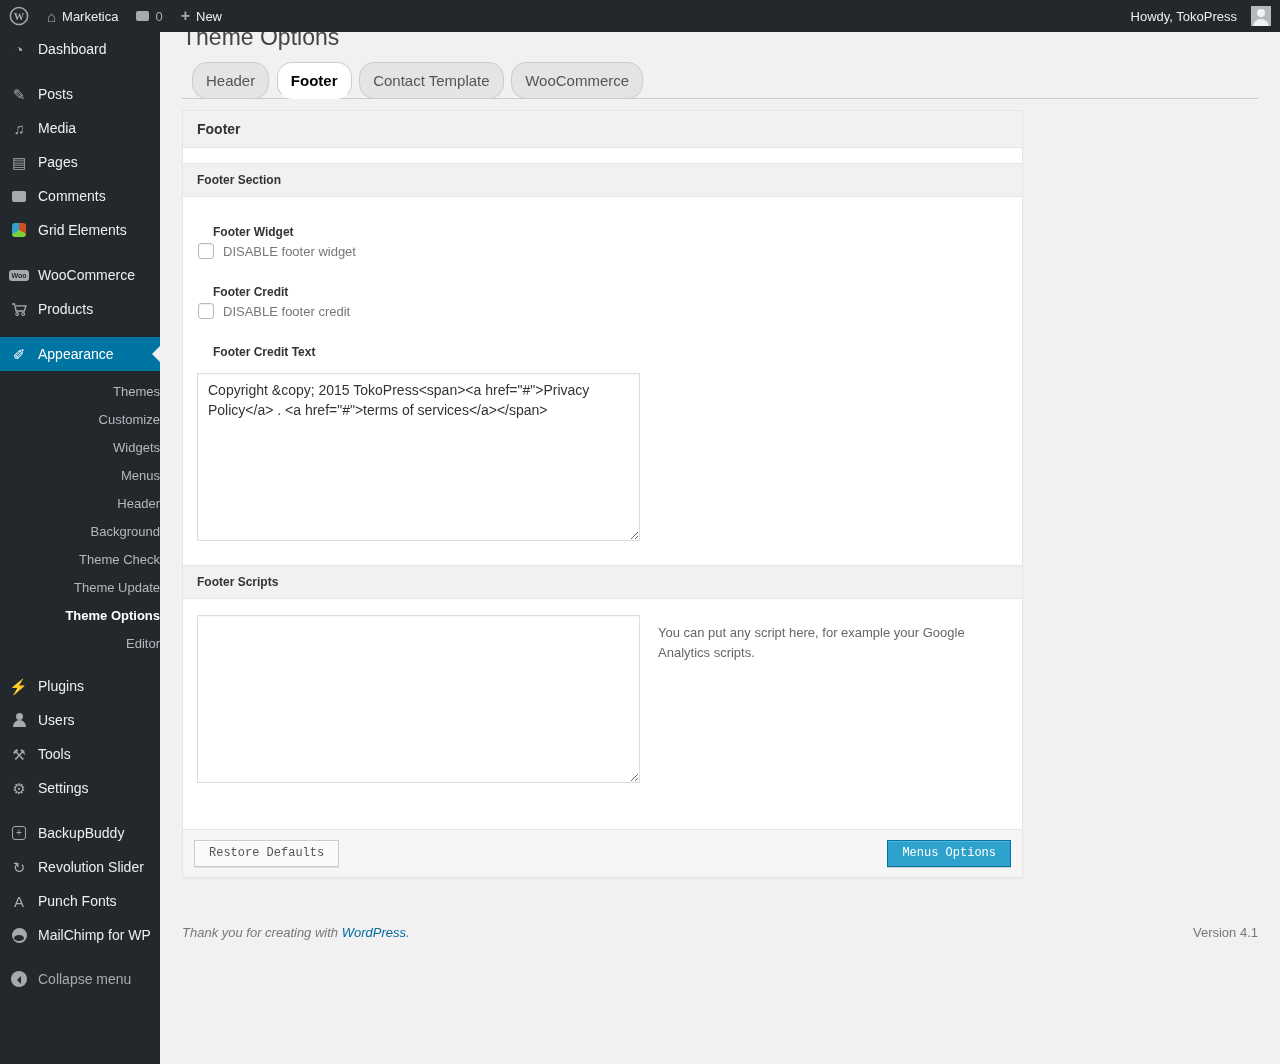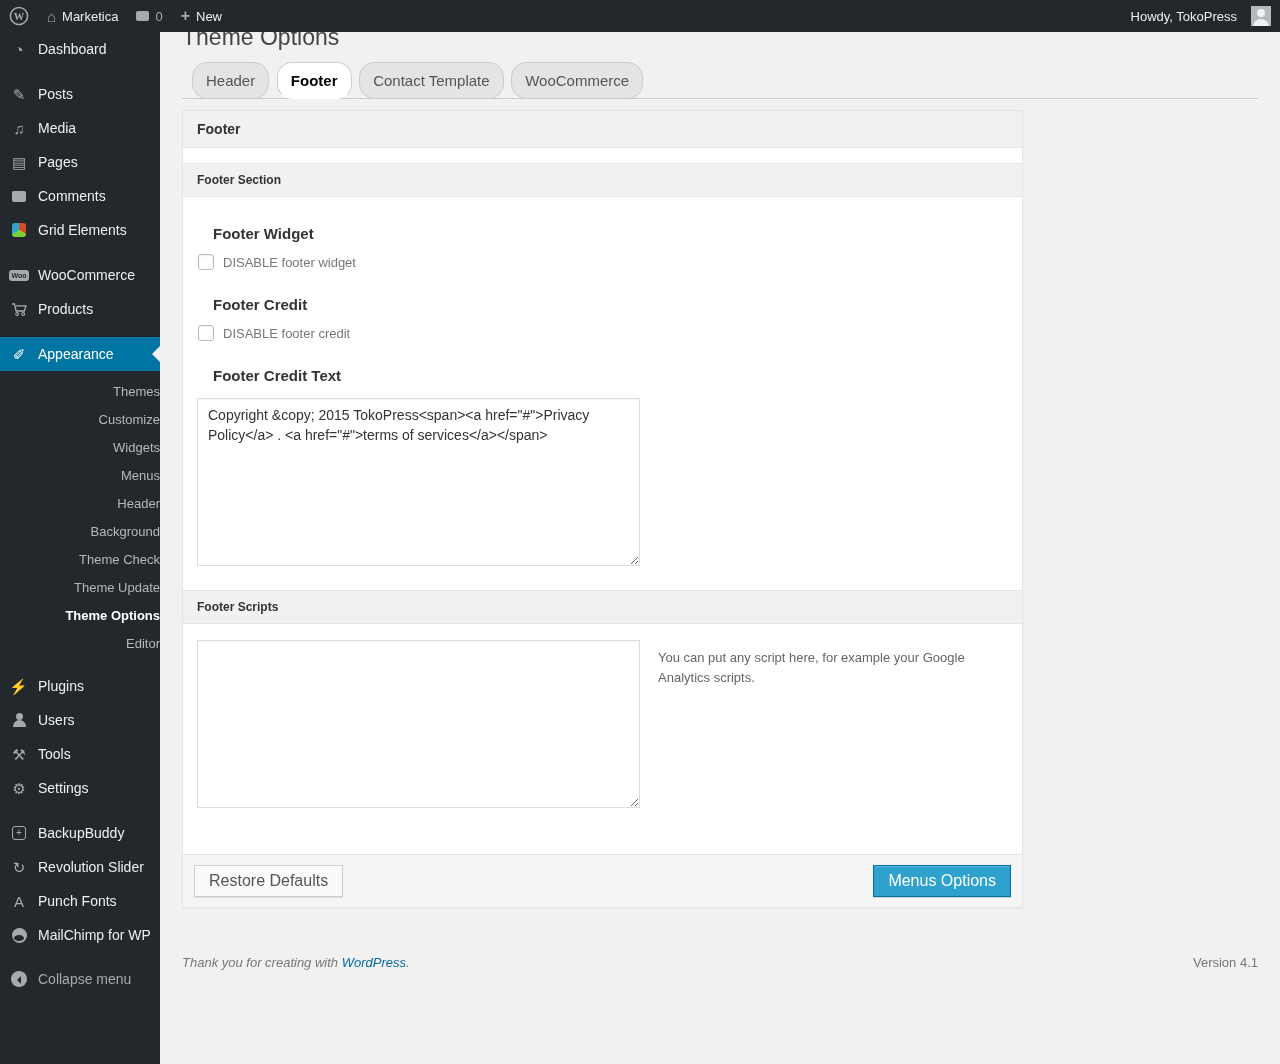--- a/index.html
+++ b/index.html
@@ -99,43 +99,43 @@
     background:#f1f1f1; border-bottom:1px solid #e5e5e5;
     padding:10px 14px; font-size:14px; font-weight:bold; color:#333;
   }
   .white-gap { height:15px; background:#fff; }
   .section-header {
     background:#f1f1f1; border-top:1px solid #e5e5e5; border-bottom:1px solid #e5e5e5;
     padding:9px 14px; font-size:12px; font-weight:bold; color:#333;
   }
   .fields { padding:2px 14px 24px; background:#fff; }
   .fields.scripts { padding-bottom:46px; }
-  .field-label { font-weight:bold; font-size:15px; color:#333; margin-top:26px;padding-left:16px; }
-  .checkbox-row { margin-top:12px; display:flex; align-items:center; color:#777; font-size:13px; }
+  .field-label { font-weight:bold; font-size:12px; color:#333; margin-top:26px;padding-left:16px; }
+  .checkbox-row { margin-top:4px; display:flex; align-items:center; color:#777; font-size:13px; }
   .checkbox-row input[type=checkbox] {
     -webkit-appearance:none; appearance:none; width:16px; height:16px;
     border:1px solid #bbb; border-radius:3px; background:#fff; margin:0 9px 0 1px;
     box-shadow:inset 0 1px 2px rgba(0,0,0,.07);
   }
   textarea.opt-textarea {
     width:443px; height:168px; margin-top:14px; display:block;
     border:1px solid #ddd; background:#fff; padding:6px 10px;
     font-family:"Liberation Sans", sans-serif; font-size:14px; line-height:1.45; color:#333;
     resize:both; box-shadow:inset 0 1px 2px rgba(0,0,0,.04); outline:none;
   }
   .script-row { display:flex; align-items:flex-start; }
   .script-help { width:310px; margin:22px 0 0 18px; color:#666; font-size:13px; line-height:1.55; }
 
   .action-bar {
     background:#f5f5f5; border-top:1px solid #e5e5e5; padding:10px 11px;
     display:flex; justify-content:space-between; align-items:center;
   }
   .button {
-    font-size:16px; line-height:1.4; padding:4px 14px; border-radius:0; cursor:pointer;
-    font-family:Liberation Sans, sans-serif;
+    font-size:12px; line-height:1.4; padding:4px 14px; border-radius:0; cursor:pointer;
+    font-family:Liberation Mono, monospace;
   }
   .button-secondary {
     background:#fafafa; border:1px solid #ccc; color:#555;
     box-shadow:inset 0 1px 0 #fff, 0 1px 0 rgba(0,0,0,.08);
   }
   .button-primary {
     background:#2ea2cc; border:1px solid #0074a2; color:#fff;
     box-shadow:inset 0 1px 0 rgba(120,200,230,.5), 0 1px 0 rgba(0,0,0,.15);
   }
 

